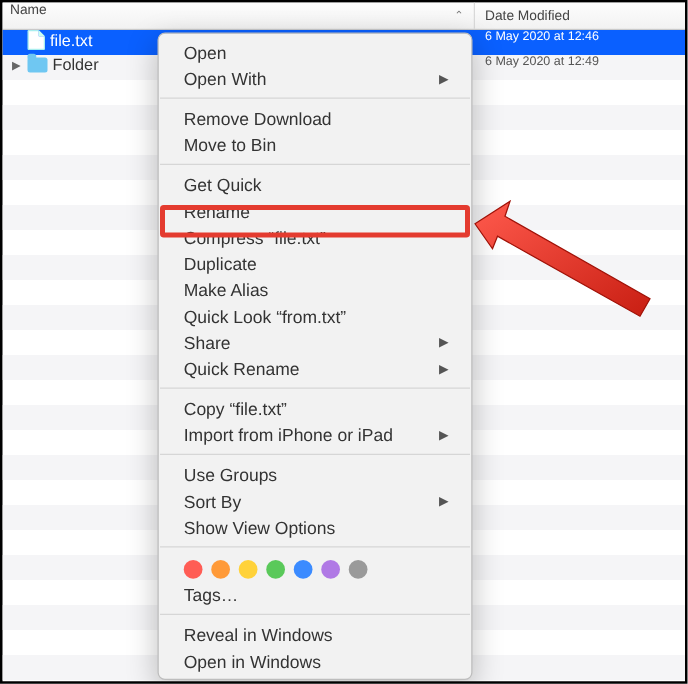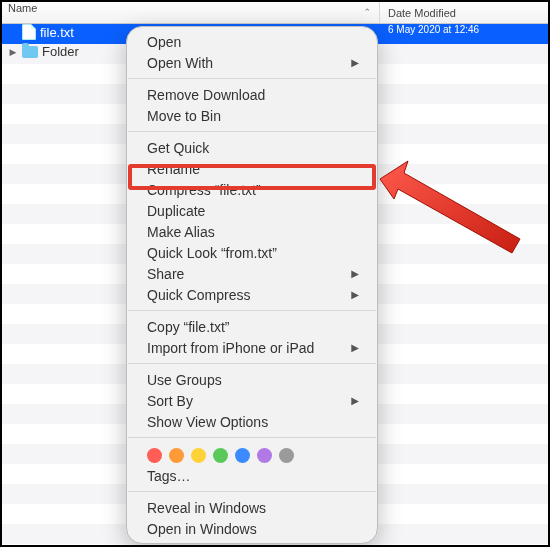--- a/index.html
+++ b/index.html
@@ -108,21 +108,21 @@
     border-radius: 2px 2px 0 0;
   }
   
   .context-menu {
     position: absolute;
     left: 124px;
     top: 24px;
     width: 252px;
     background: #f2f2f2;
     border: 1px solid #bdbdbd;
-    border-radius: 16px;
+    border-radius: 6px;
     box-shadow: 0 8px 24px rgba(0,0,0,0.25);
     padding: 4px 0;
     z-index: 10;
   }
   .menu-item {
     display: flex;
     align-items: center;
     justify-content: space-between;
     padding: 2px 18px 2px 20px;
     font-size: 14px;
@@ -189,20 +189,21 @@
       <span>file.txt</span>
     </div>
     <div class="date-cell">6 May 2020 at 12:46</div>
   </div>
   <div class="row alt">
     <div class="name-cell">
       <span class="disclosure">▶</span>
       <span class="folder-icon"></span>
       <span>Folder</span>
     </div>
+    <div class="date-cell">6 May 2020 at 12:49</div>
   </div>
 
   <div class="row"></div>
   <div class="row alt"></div>
   <div class="row"></div>
   <div class="row alt"></div>
   <div class="row"></div>
   <div class="row alt"></div>
   <div class="row"></div>
   <div class="row alt"></div>
@@ -256,21 +257,21 @@
       <span>Make Alias</span>
     </div>
   <div class="menu-item">
       <span>Quick Look “from.txt”</span>
     </div>
   <div class="menu-item">
       <span>Share</span>
       <span class="submenu-arrow">▶</span>
     </div>
   <div class="menu-item">
-      <span>Quick Compress</span>
+      <span>Quick Rename</span>
       <span class="submenu-arrow">▶</span>
     </div>
   <div class="menu-sep"></div>
   <div class="menu-item">
       <span>Copy “file.txt”</span>
     </div>
   <div class="menu-item">
       <span>Import from iPhone or iPad</span>
       <span class="submenu-arrow">▶</span>
     </div>

